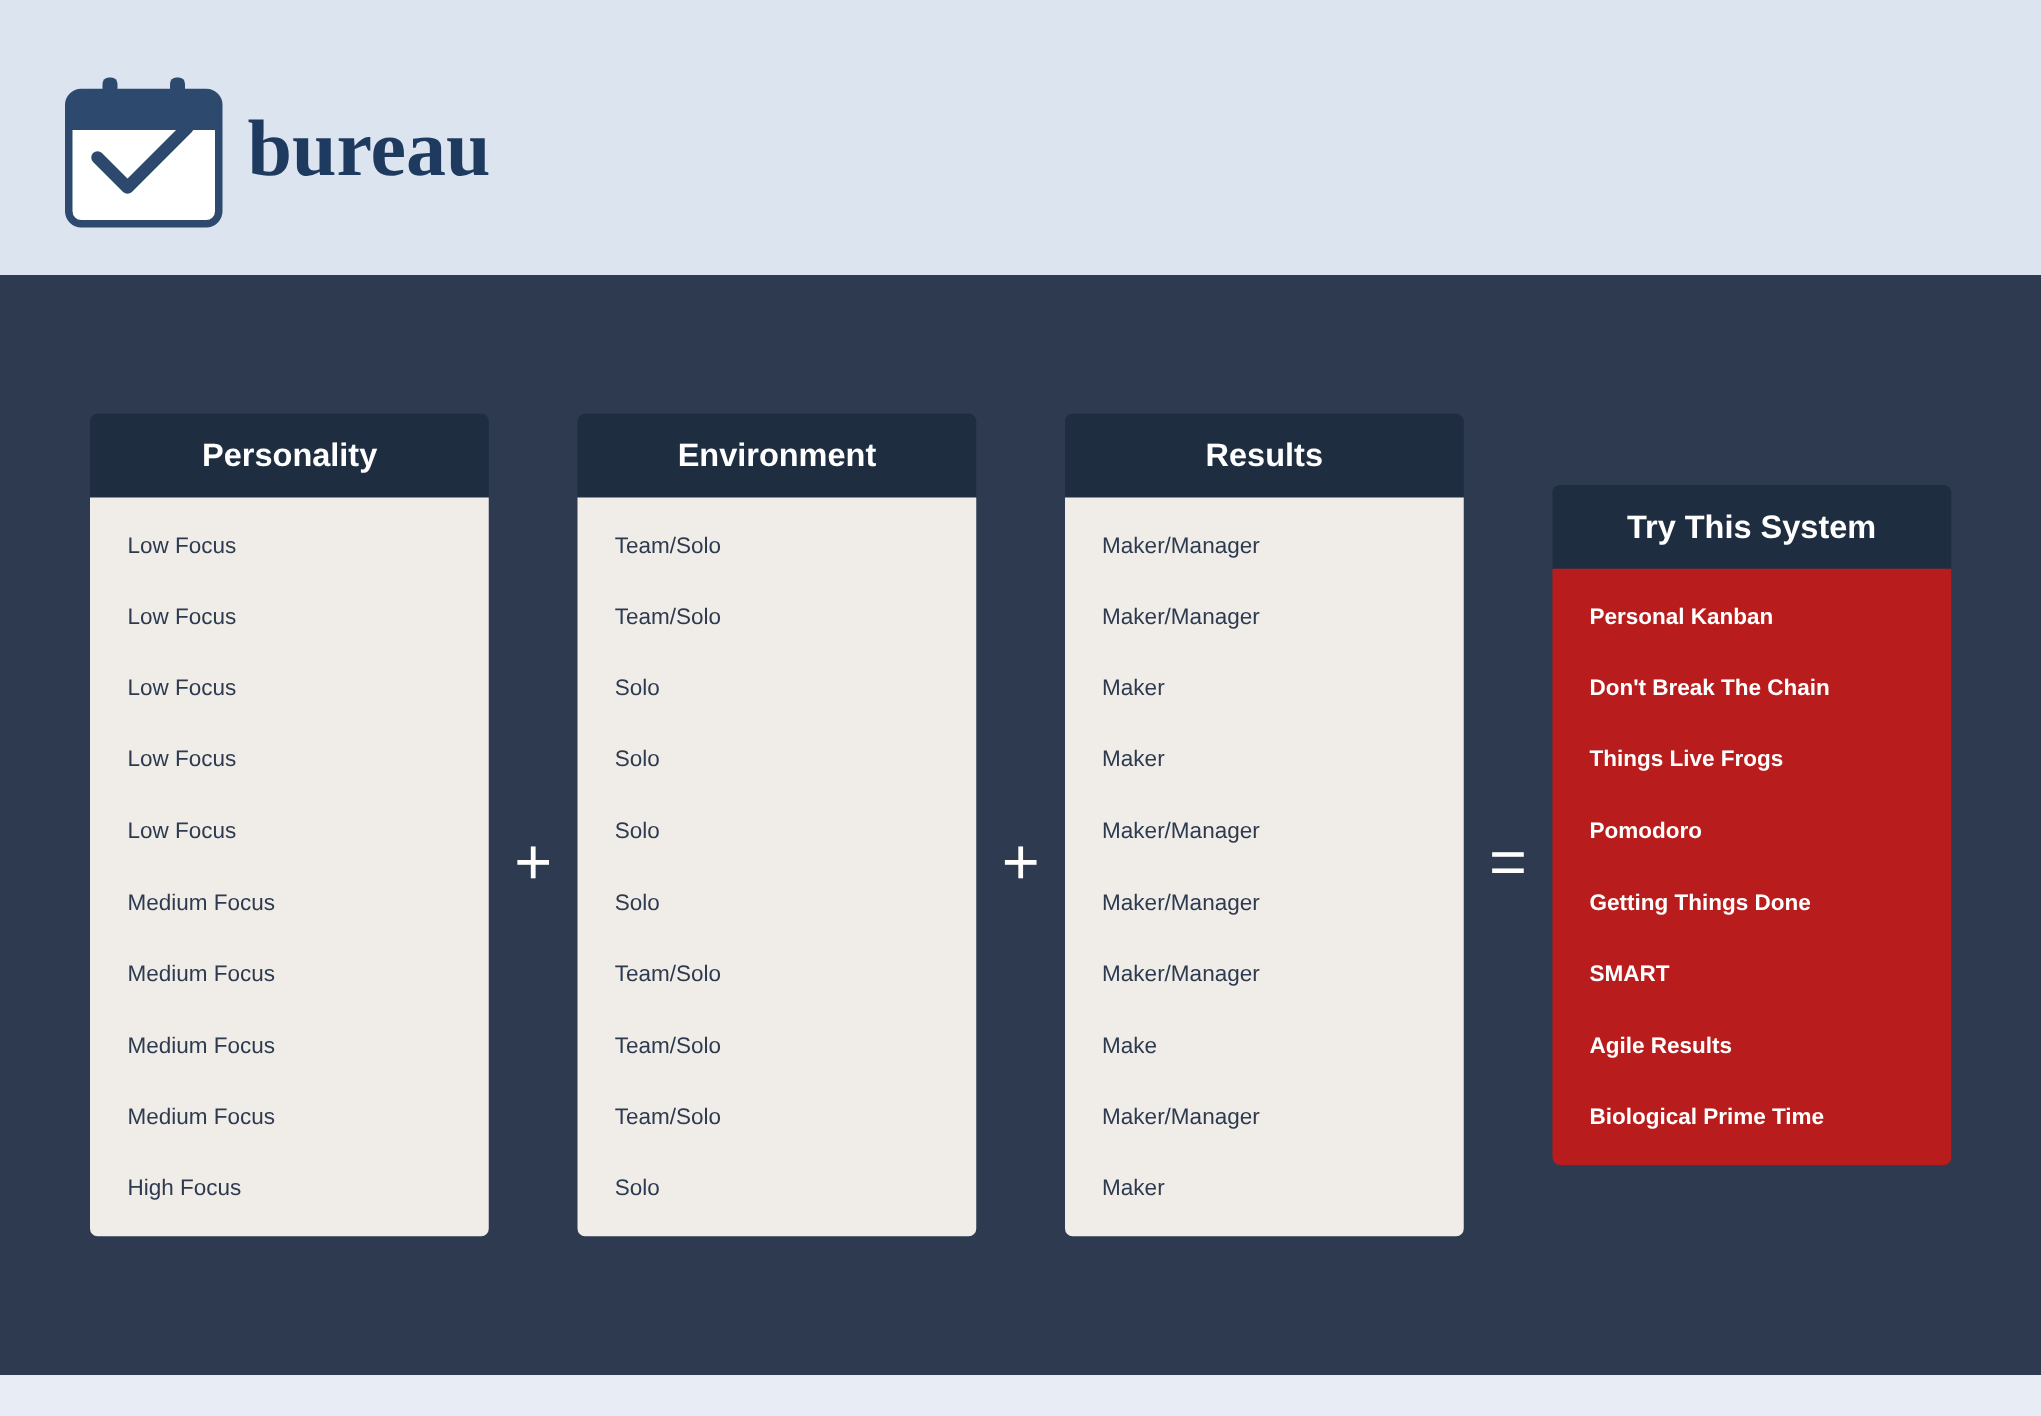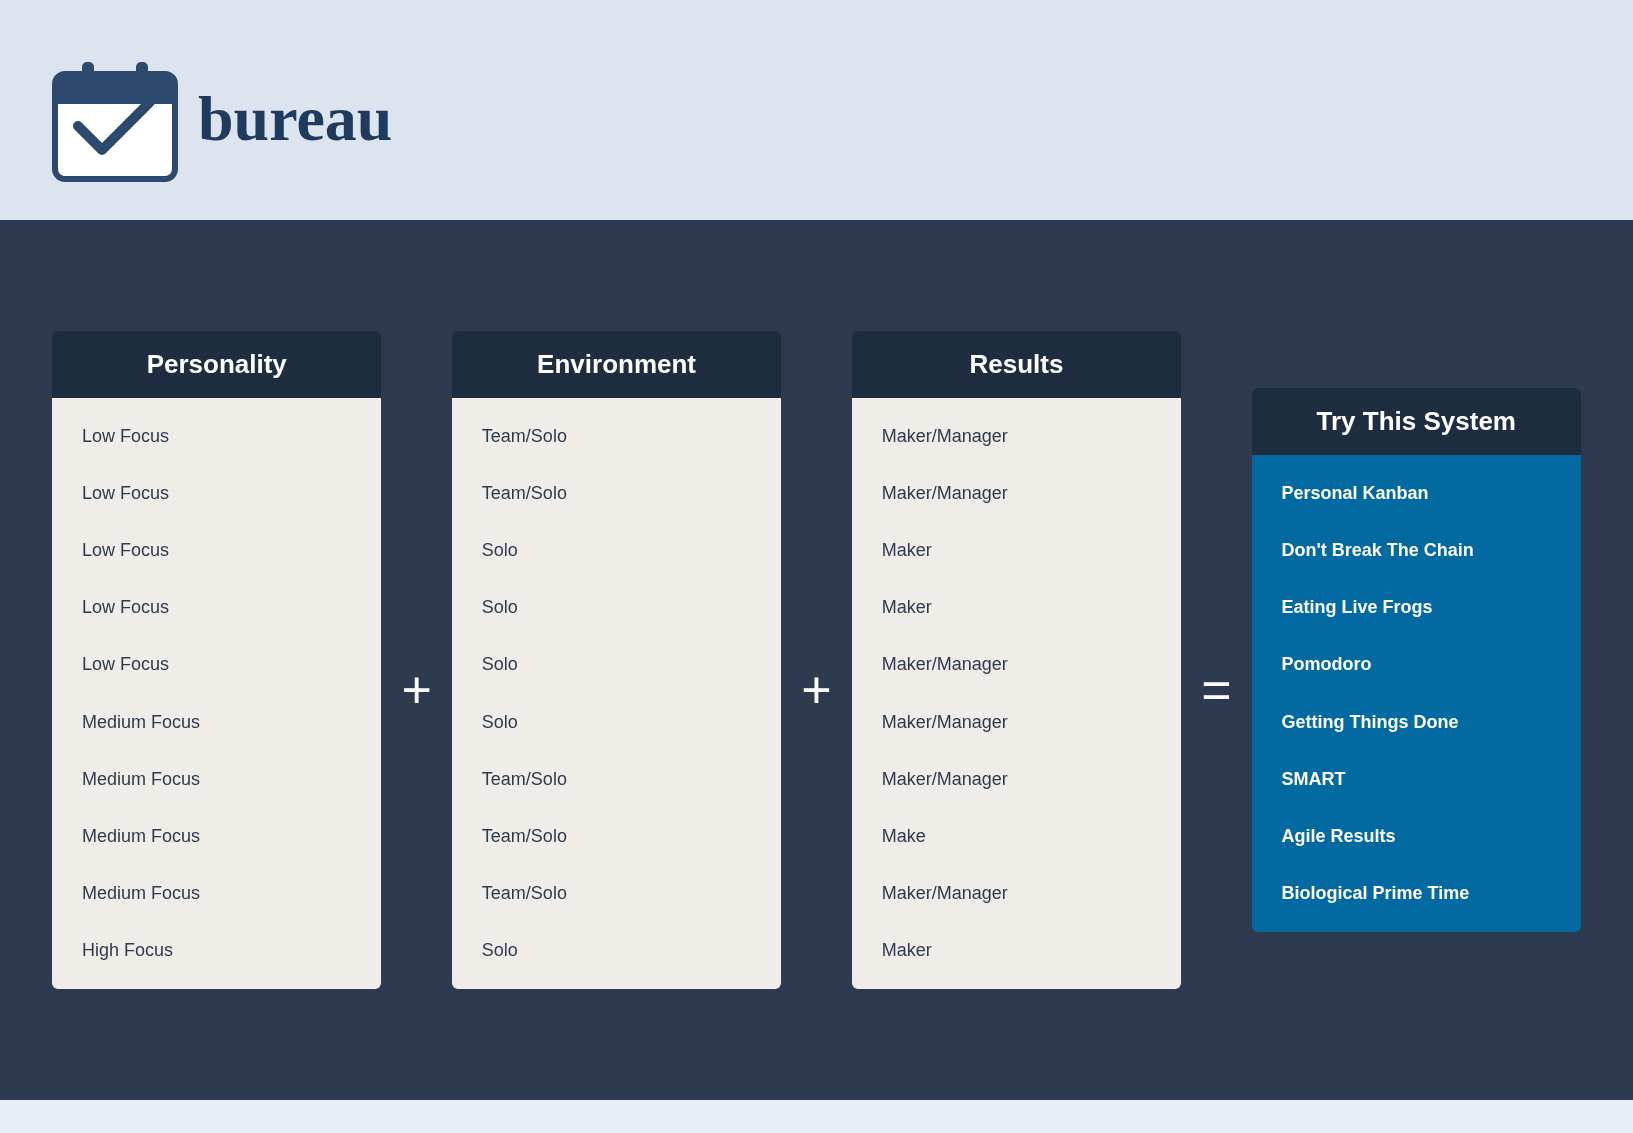--- a/index.html
+++ b/index.html
@@ -45,21 +45,21 @@
       font-weight: 700;
       color: #1e3a5f;
       line-height: 1.15;
       text-align: right;
       flex: 1;
     }
 
     
     .main-content {
       background: #2d3a4f;
-      padding: 50px 52px;
+      padding: 50px 72px;
       display: flex;
       align-items: center;
       gap: 0;
       min-height: 880px;
     }
 
     
     .column-wrapper {
       display: flex;
       flex-direction: column;
@@ -78,21 +78,21 @@
 
     .column-body {
       background: #f0ede8;
       border-radius: 0 0 6px 6px;
       padding: 10px 0;
       display: flex;
       flex-direction: column;
     }
 
     .column-body.salmon {
-      background: #0369a1;
+      background: #b91c1c;
       justify-content: center;
     }
 
     .cell {
       padding: 16px 30px;
       font-size: 18px;
       color: #2d3a4f;
       font-weight: 500;
       line-height: 1.4;
     }
@@ -179,21 +179,21 @@
         <div class="cell">Maker/Manager</div>
         <div class="cell">Maker</div>
       </div>
     </div>
     <div class="operator">=</div>
     <div class="column-wrapper">
       <div class="column-header">Try This System</div>
       <div class="column-body salmon">
         <div class="cell white-text">Personal Kanban</div>
         <div class="cell white-text">Don't Break The Chain</div>
-        <div class="cell white-text">Eating Live Frogs</div>
+        <div class="cell white-text">Things Live Frogs</div>
         <div class="cell white-text">Pomodoro</div>
         <div class="cell white-text">Getting Things Done</div>
         <div class="cell white-text">SMART</div>
         <div class="cell white-text">Agile Results</div>
         <div class="cell white-text">Biological Prime Time</div>
       </div>
     </div>
   </div>
 
 </body></html>

